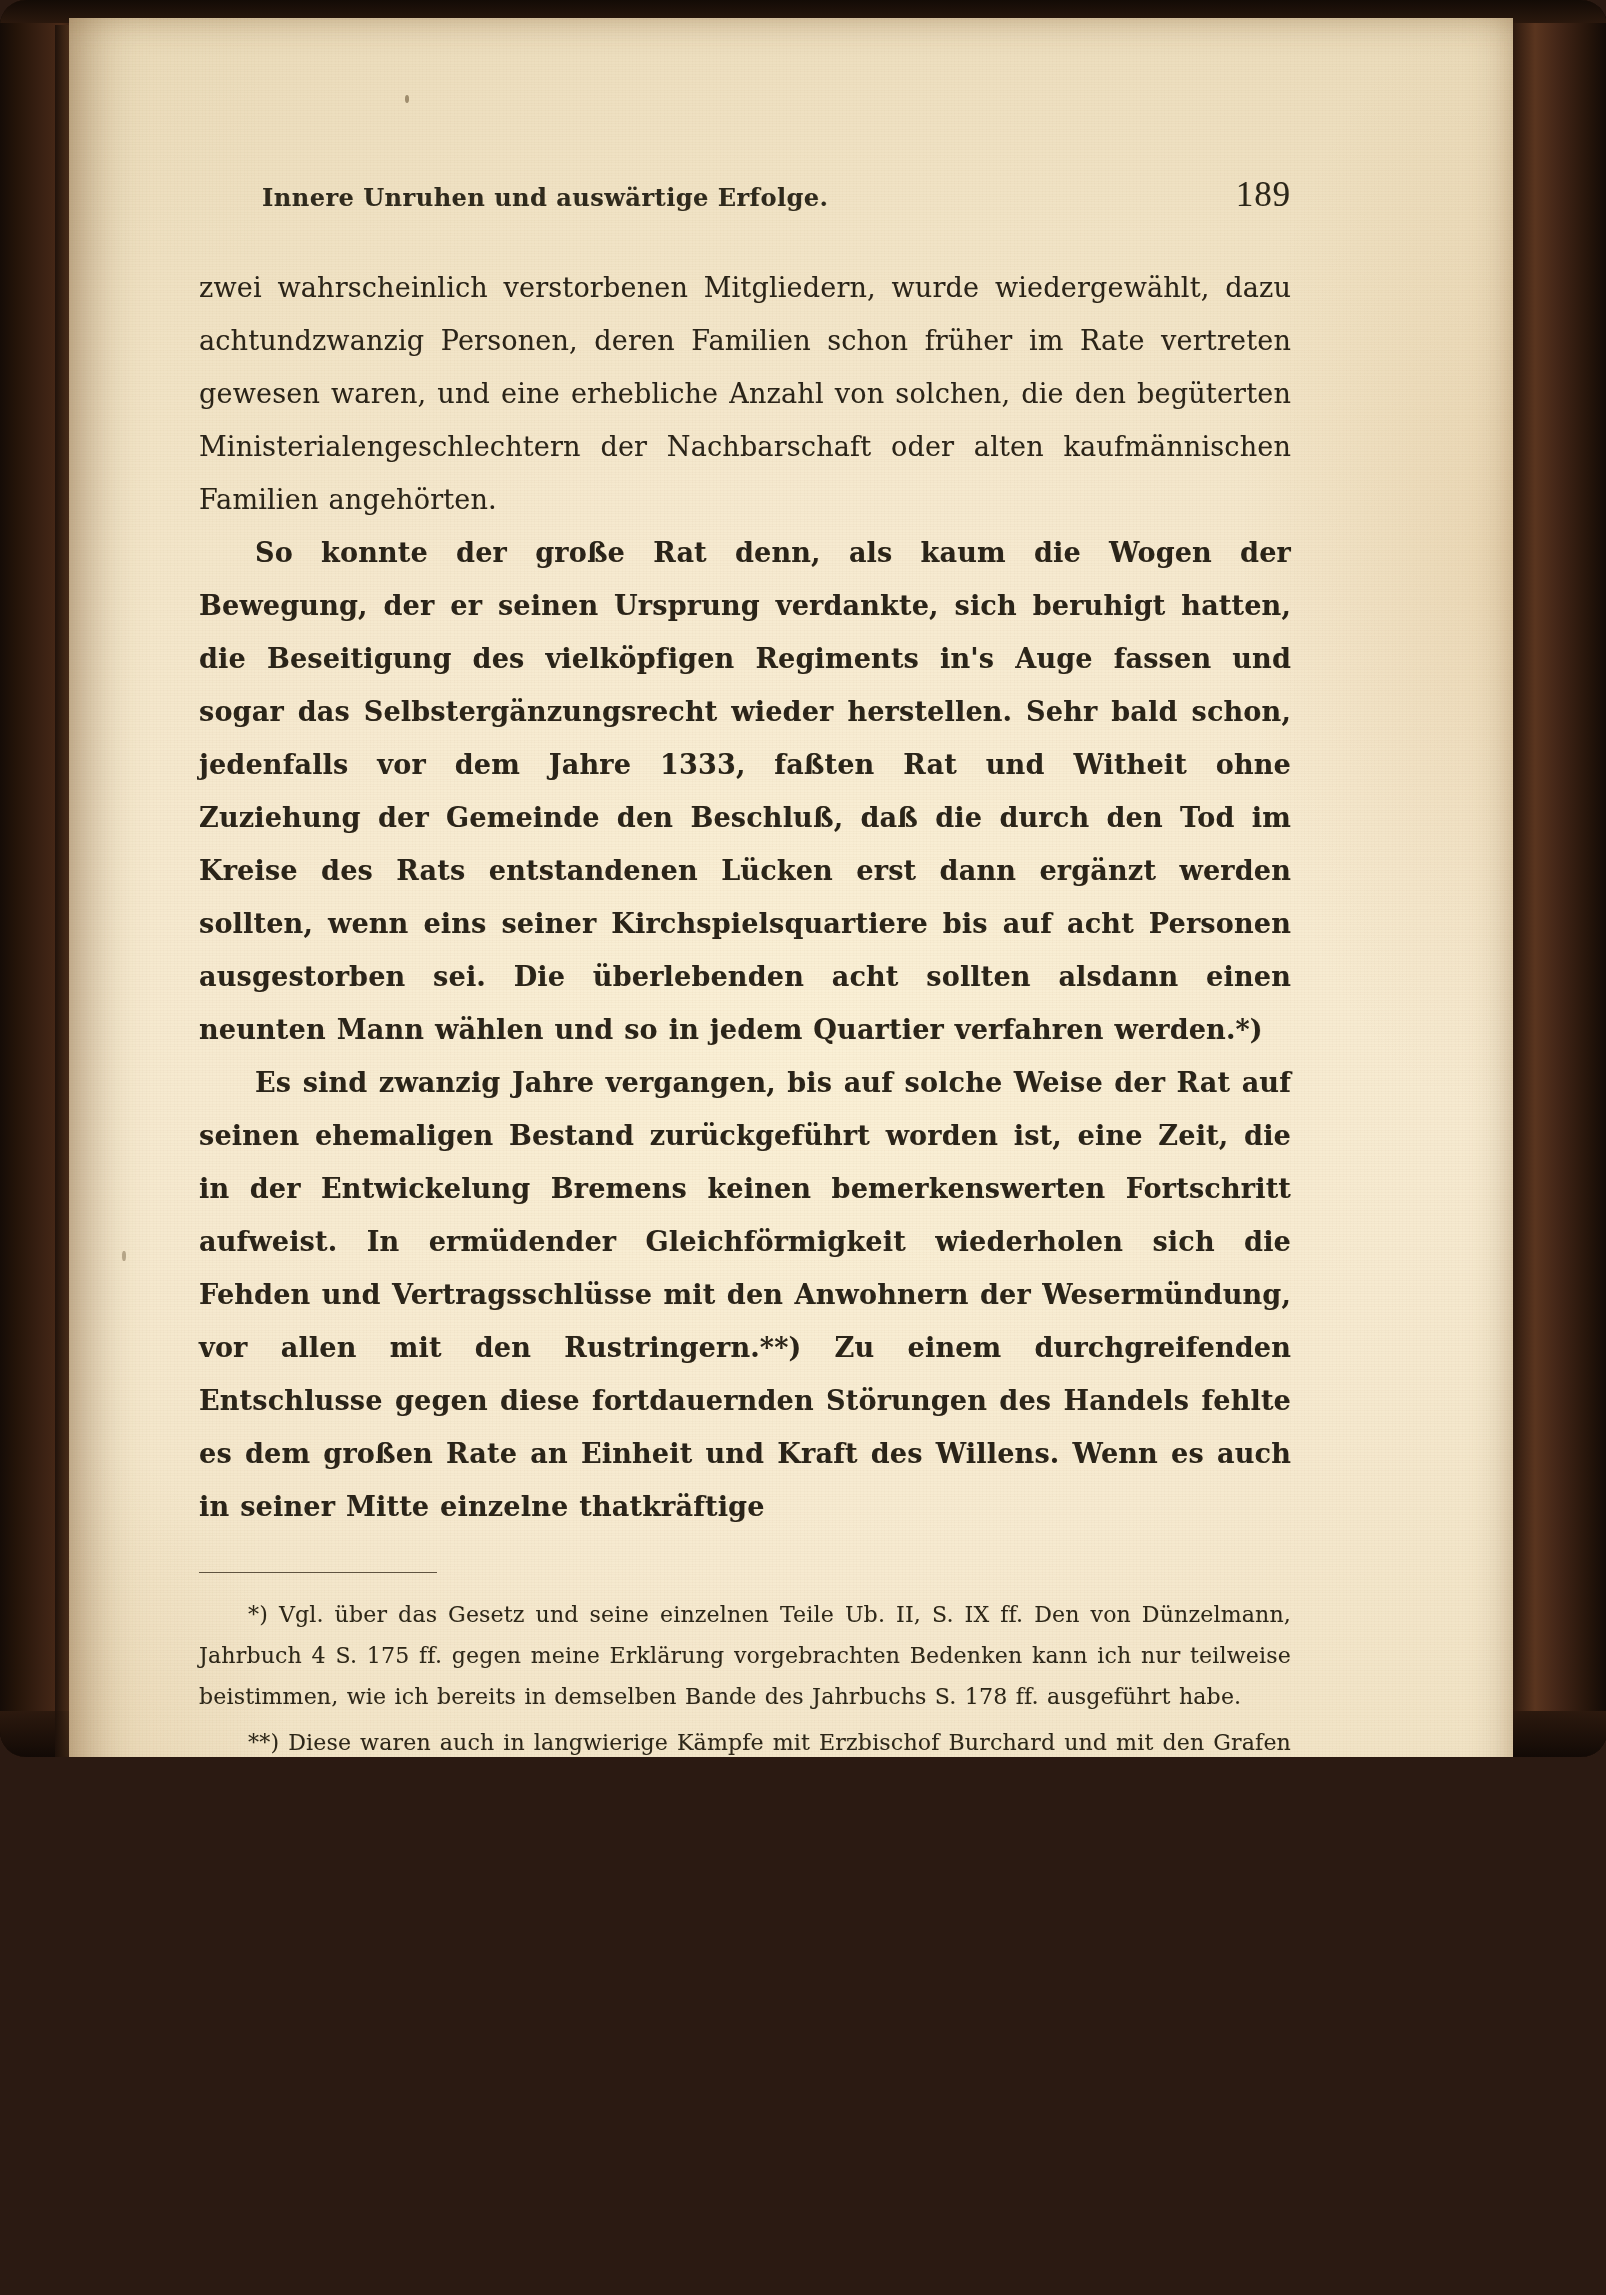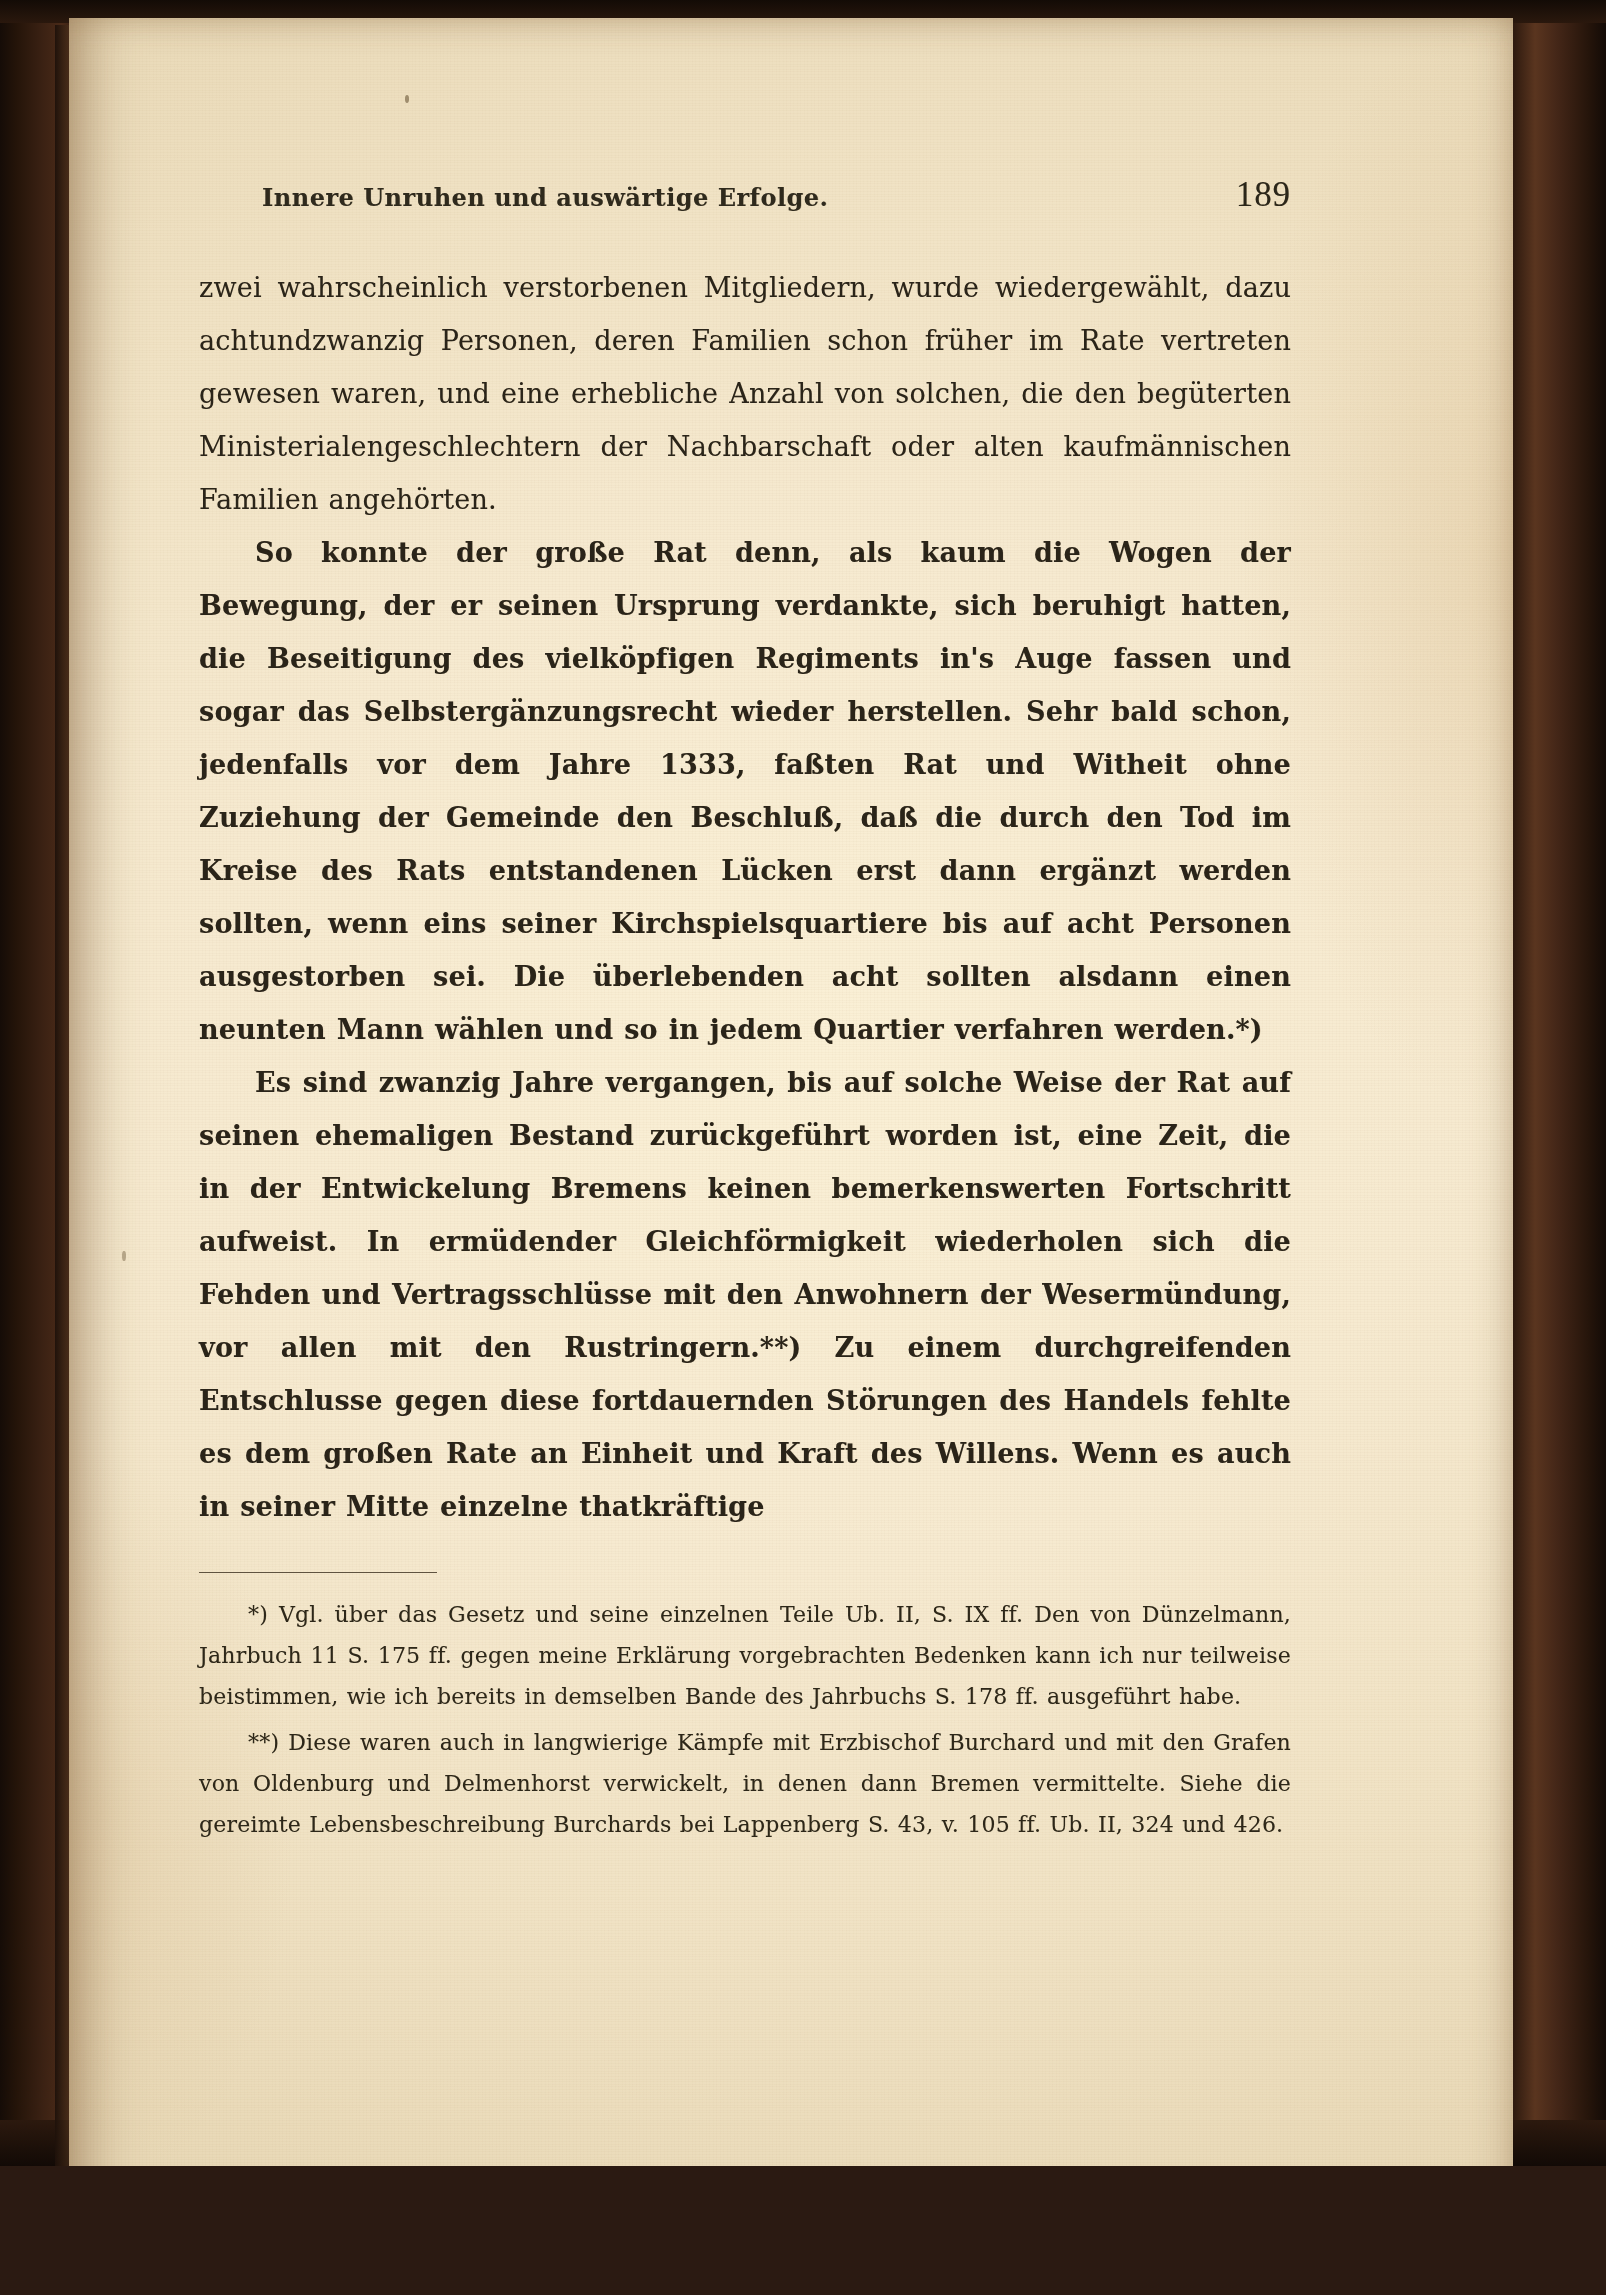--- a/index.html
+++ b/index.html
@@ -11,23 +11,24 @@
     width: 1607px;
     height: 2295px;
     font-family: "DejaVu Serif", serif;
     overflow: hidden;
   }
 
   
   #scan {
     position: relative;
     width: 1607px;
-    height: 2166px;
+    height: 1757px;
     background: #1d110b;
     overflow: hidden;
+    border-radius: 26px;
   }
 
   
   .cover-field {
     position: absolute;
     inset: 0;
     background:
       linear-gradient(90deg,
         #150c07 0px, #241409 16px, #3a2113 42px,
         #4a2a18 62px, #2b180e 81px, #120a06 99px);
@@ -228,20 +229,20 @@
 
       <div class="body-text">
         <p>zwei wahrscheinlich verstorbenen Mitgliedern, wurde wiedergewählt, dazu achtundzwanzig Personen, deren Familien schon früher im Rate vertreten gewesen waren, und eine erhebliche Anzahl von solchen, die den begüterten Ministerialengeschlechtern der Nachbarschaft oder alten kaufmännischen Familien angehörten.</p>
         <p class="indent">So konnte der große Rat denn, als kaum die Wogen der Bewegung, der er seinen Ursprung verdankte, sich beruhigt hatten, die Beseitigung des vielköpfigen Regiments in's Auge fassen und sogar das Selbstergänzungsrecht wieder herstellen. Sehr bald schon, jedenfalls vor dem Jahre 1333, faßten Rat und Witheit ohne Zuziehung der Gemeinde den Beschluß, daß die durch den Tod im Kreise des Rats entstandenen Lücken erst dann ergänzt werden sollten, wenn eins seiner Kirchspielsquartiere bis auf acht Personen ausgestorben sei. Die überlebenden acht sollten alsdann einen neunten Mann wählen und so in jedem Quartier verfahren werden.*)</p>
         <p class="indent">Es sind zwanzig Jahre vergangen, bis auf solche Weise der Rat auf seinen ehemaligen Bestand zurückgeführt worden ist, eine Zeit, die in der Entwickelung Bremens keinen bemerkenswerten Fortschritt aufweist. In ermüdender Gleichförmigkeit wiederholen sich die Fehden und Vertragsschlüsse mit den Anwohnern der Wesermündung, vor allen mit den Rustringern.**) Zu einem durchgreifenden Entschlusse gegen diese fortdauernden Störungen des Handels fehlte es dem großen Rate an Einheit und Kraft des Willens. Wenn es auch in seiner Mitte einzelne thatkräftige</p>
       </div>
 
       <div class="fn-rule"></div>
 
       <div class="footnotes">
-        <p class="indent">*) Vgl. über das Gesetz und seine einzelnen Teile Ub. II, S. IX ff. Den von Dünzelmann, Jahrbuch 11 S. 175 ff. gegen meine Erklärung vorgebrachten Bedenken kann ich nur teilweise beistimmen, wie ich bereits in demselben Bande des Jahrbuchs S. 178 ff. ausgeführt habe.</p>
+        <p class="indent">*) Vgl. über das Gesetz und seine einzelnen Teile Ub. II, S. IX ff. Den von Dünzelmann, Jahrbuch 4 S. 175 ff. gegen meine Erklärung vorgebrachten Bedenken kann ich nur teilweise beistimmen, wie ich bereits in demselben Bande des Jahrbuchs S. 178 ff. ausgeführt habe.</p>
         <p class="indent">**) Diese waren auch in langwierige Kämpfe mit Erzbischof Burchard und mit den Grafen von Oldenburg und Delmenhorst verwickelt, in denen dann Bremen vermittelte. Siehe die gereimte Lebensbeschreibung Burchards bei Lappenberg S. 43, v. 105 ff. Ub. II, 324 und 426.</p>
       </div>
 
     </div>
   </div>
 </div>
 
 
 </body></html>

